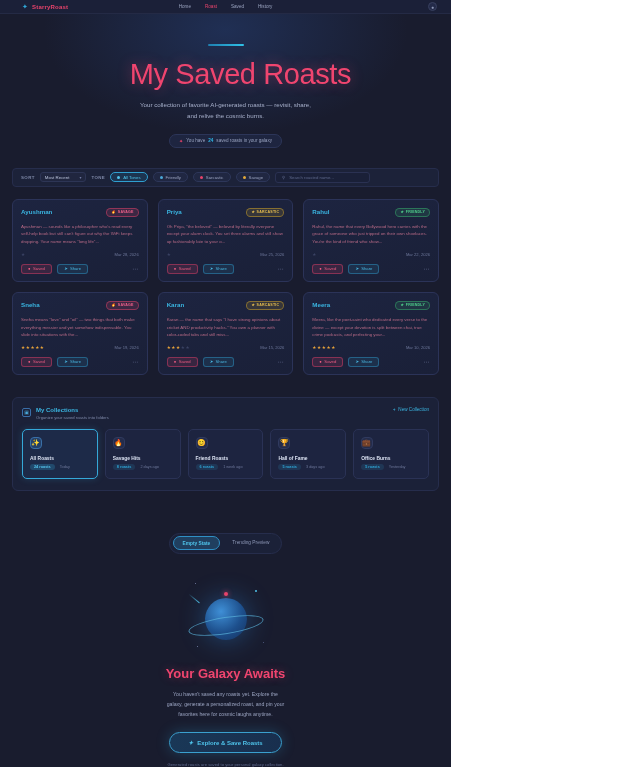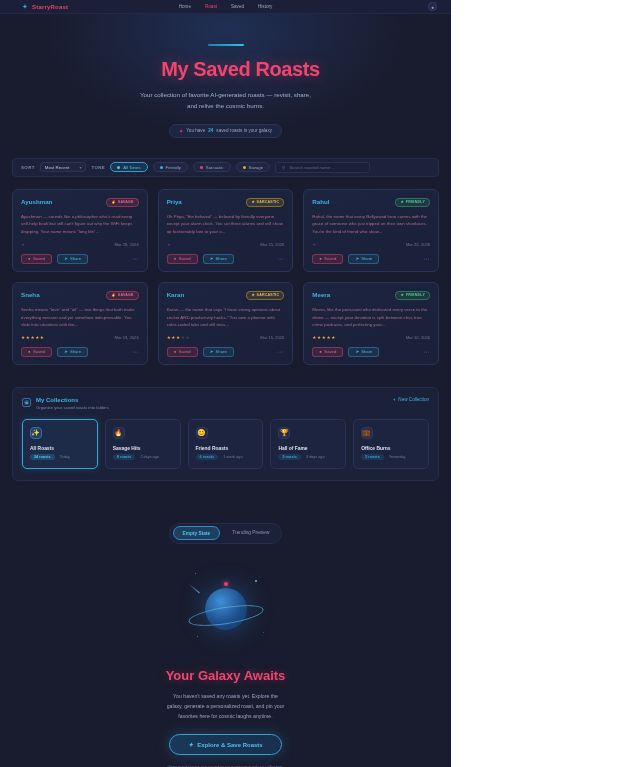--- a/index.html
+++ b/index.html
@@ -41,21 +41,21 @@
     position:absolute; right:14px; width:9px; height:9px; border-radius:50%;
     background:#232a49; border:1px solid #39405f; display:flex; align-items:center; justify-content:center;
     font-size:5px; color:#8f99b8;
   }
 
   
   .hero{ position:relative; z-index:2; text-align:center; padding-top:30px; }
   .hero-rule{ width:36px; height:2px; margin:0 auto 12px; border-radius:2px;
     background:linear-gradient(90deg,#1f7fb0,#2fc2e8); }
   .hero-title{
-    font-size:20px; font-weight:bold; letter-spacing:-0.4px;
+    font-size:29px; font-weight:normal; letter-spacing:-0.4px;
     color:#f0456f; text-shadow:0 0 14px rgba(232,67,107,.45);padding-left:30px;
   }
   .hero-sub{ margin-top:9px; font-size:6.2px; color:#a7b0cb; line-height:1.75; }
   .hero-badge{
     margin:12px auto 0; display:inline-flex; align-items:center; gap:3px;
     padding:3px 9px; border-radius:20px;
     background:rgba(33,42,72,.7); border:1px solid #2c3characters;
     border:1px solid #2c3558;
     font-size:4.6px; color:#97a1be;
   }
@@ -192,21 +192,21 @@
   .sp.cyan{ left:84px; top:14px; width:2px; height:2px; background:#4fc3ea; }
   .sp.dim1{ left:24px; top:7px; width:1.5px; height:1.5px; background:#7b86ad; }
   .sp.dim2{ left:26px; top:70px; width:1.5px; height:1.5px; background:#7b86ad; }
   .sp.dim3{ left:92px; top:66px; width:1.5px; height:1.5px; background:#56608a; }
   .comet{
     position:absolute; left:16px; top:22px; width:14px; height:1.4px;
     transform:rotate(40deg); border-radius:2px;
     background:linear-gradient(90deg, rgba(79,195,234,0), #4fc3ea);
   }
   .empty-title{
-    margin-top:24px; font-size:13px; font-weight:bold; color:#f0456f;
+    margin-top:12px; font-size:13px; font-weight:bold; color:#f0456f;
     text-shadow:0 0 10px rgba(232,67,107,.4);
   }
   .empty-text{ margin-top:8px; font-size:5.2px; color:#9aa3c0; line-height:1.95; }
   .cta{
     margin:13px auto 0; display:inline-flex; align-items:center; gap:4px;
     padding:6px 18px; border-radius:20px;
     background:linear-gradient(90deg, rgba(26,78,120,.55), rgba(24,62,104,.55));
     border:1px solid #3aa0cf; color:#4fc3ea; font-size:6px; font-weight:bold;
     box-shadow:0 0 14px rgba(47,160,208,.3);
   }

